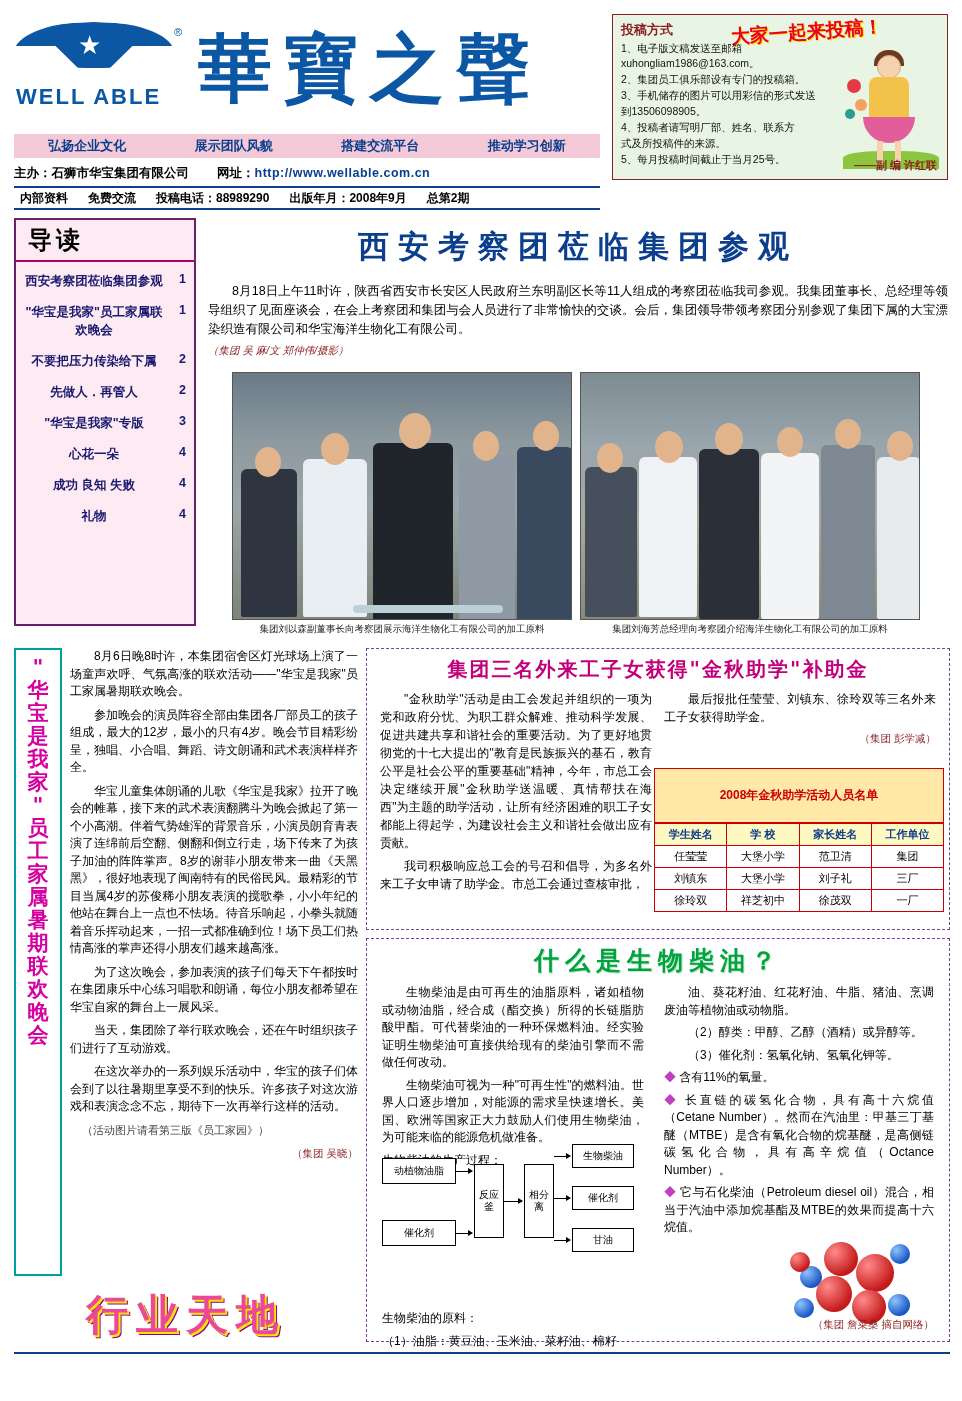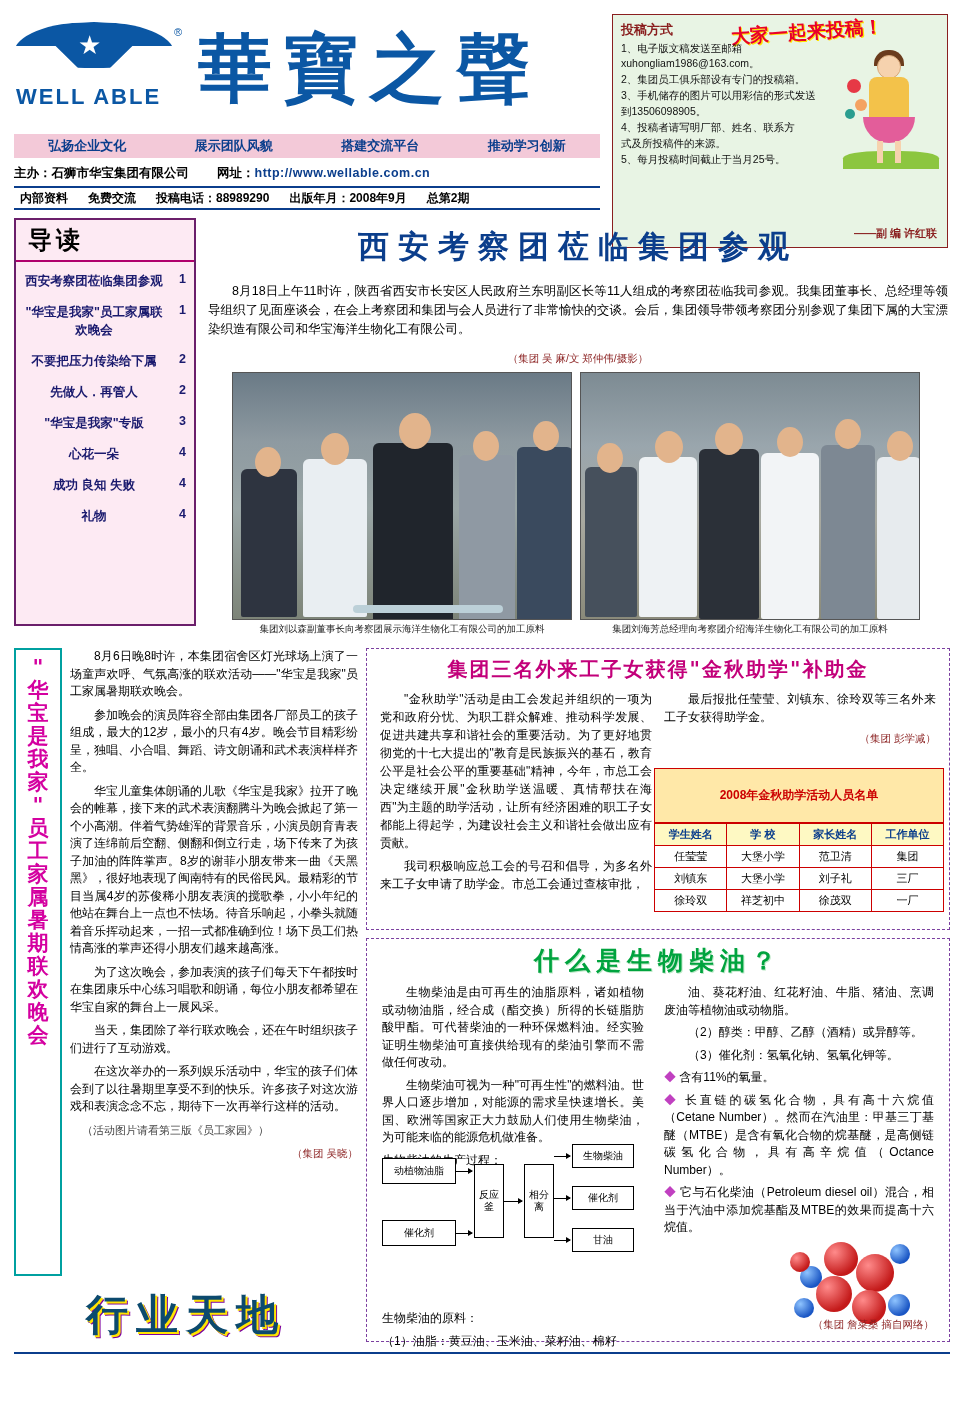--- a/index.html
+++ b/index.html
@@ -48,21 +48,21 @@
   }
   .host-line .url { color:#0b3e8c; letter-spacing:0.5px; }
   .info-bar {
     position:absolute; left:14px; top:186px; width:586px; height:24px;
     border-top:2px solid #0b3e8c; border-bottom:2px solid #0b3e8c;
     font-size:12px; display:flex; align-items:center; gap:20px; padding-left:6px; font-weight:bold;
   }
 
   
   .submit-box {
-    position:absolute; left:612px; top:14px; width:336px; height:234px;
+    position:absolute; left:612px; top:14px; width:336px; height:166px;
     border:1px solid #8a1f1f; background:#e8f4e4;
   }
   .submit-title { position:absolute; left:8px; top:6px; color:#8a1f1f; font-weight:bold; font-size:13px; }
   .submit-banner {
     position:absolute; left:118px; top:2px; width:210px; height:34px;
     color:#e8002a; font-weight:bold; font-size:19px; font-family:"DejaVu Serif", serif;
     text-shadow: 1px 1px 0 #ffe400;
     transform: rotate(-4deg);
   }
   .submit-list { position:absolute; left:8px; top:26px; width:214px; font-size:10.5px; line-height:15px; color:#111; }
@@ -98,21 +98,21 @@
   
   .headline {
     position:absolute; left:206px; top:222px; width:744px; height:48px;
     color:#0b3e8c; font-weight:bold; font-size:31px; letter-spacing:9px;
     font-family:"DejaVu Serif", serif; text-align:center; line-height:48px;
   }
   .lead {
     position:absolute; left:208px; top:282px; width:740px;
     font-size:12.5px; line-height:19px; text-align:justify; text-indent:24px;
   }
-  .lead-credit { position:absolute; left:208px; top:352px; width:740px; text-align:center; font-size:10.5px; color:#8a1f1f; }
+  .lead-credit { position:absolute; left:208px; top:344px; width:740px; text-align:left; font-size:10.5px; color:#8a1f1f;font-style:italic; }
 
   .photo { position:absolute; border:1px solid #555; overflow:hidden; }
   .photo-a { left:232px; top:372px; width:340px; height:248px; }
   .photo-b { left:580px; top:372px; width:340px; height:248px; }
   .cap { position:absolute; font-size:9.5px; color:#222; width:340px; text-align:center; }
   .cap-a { left:232px; top:623px; }
   .cap-b { left:580px; top:623px; }
 
   
   .ph-bg { position:absolute; inset:0; }
@@ -205,21 +205,21 @@
   .atom { position:absolute; border-radius:50%; }
   .a-red { background:radial-gradient(circle at 32% 30%, #ff8b8b, #c41a1a 70%); }
   .a-blue { background:radial-gradient(circle at 32% 30%, #8fc4ff, #1a56c4 70%); }
 
   
   .footer-banner {
     position:absolute; left:14px; top:1286px; width:344px; height:58px;
     display:flex; align-items:center; justify-content:center;
   }
   .footer-banner span {
-    font-size:42px; font-weight:bold; color:#0c4a6e; letter-spacing:8px;
+    font-size:42px; font-weight:bold; color:#ec4899; letter-spacing:8px;
     font-family:Liberation Serif, serif;
     text-shadow: 2px 2px 0 #ffe400, 3px 3px 0 #7b00a0;
   }
   .rule-bottom { position:absolute; left:14px; top:1352px; width:936px; height:2px; background:#0b3e8c; }
 </style>
 </head>
 <body>
 
 <div class="page">
 

